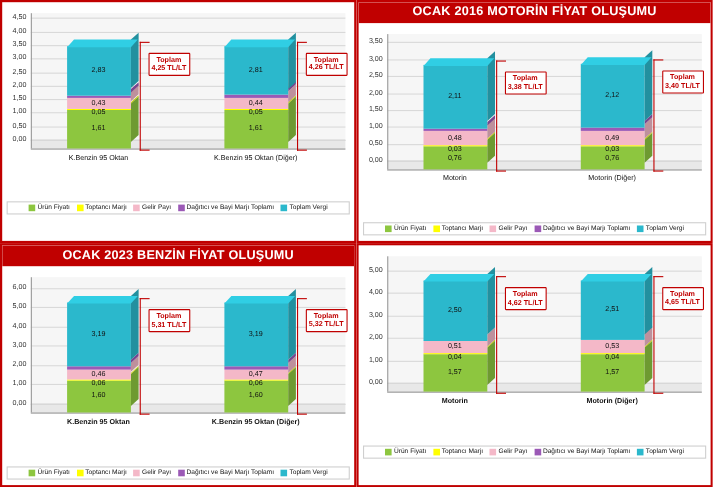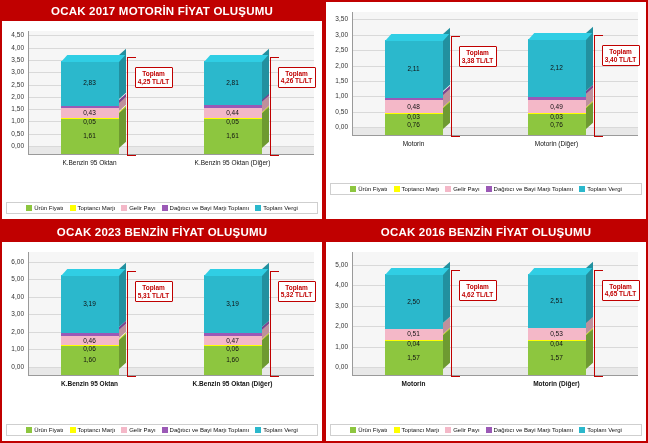--- a/index.html
+++ b/index.html
@@ -29,21 +29,20 @@
   .legend{position:absolute;left:4px;right:4px;bottom:2px;display:flex;justify-content:center;
           align-items:center;gap:6px;background:#ffffff;border:1px solid #cfcfcf;padding:2px 2px;}
   .litem{display:flex;align-items:center;gap:2px;font-size:6px;color:#111;white-space:nowrap;}
   .swatch{width:6px;height:6px;display:inline-block;}
 </style>
 </head>
 <body>
 
 <div class="grid" id="grid">
     <div class="panel">
-      <div class="title">OCAK 2017 MOTORİN FİYAT OLUŞUMU</div>
       <div class="plotwrap">
         <div class="backwall" style="left: 26px; top: 10px; width: 286px; height: 115px;"></div>
         <div class="floor" style="left: 26px; top: 125px; width: 286px; height: 8px;"></div>
         <div class="gridline" style="left: 26px; width: 286px; top: 125px;"></div>
         <div class="ylab" style="left: 2px; top: 121px;">0,00</div>
         <div class="gridline" style="left: 26px; width: 286px; top: 112.7px;"></div>
         <div class="ylab" style="left: 2px; top: 108.7px;">0,50</div>
         <div class="gridline" style="left: 26px; width: 286px; top: 100.4px;"></div>
         <div class="ylab" style="left: 2px; top: 96.4px;">1,00</div>
         <div class="gridline" style="left: 26px; width: 286px; top: 88.1px;"></div>
@@ -122,20 +121,21 @@
             <span>Dağıtıcı ve Bayi Marjı Toplamı</span>
           </div>
           <div class="litem">
             <span class="swatch" style="background: rgb(43, 184, 204);"></span>
             <span>Toplam Vergi</span>
           </div>
         </div>
       </div>
     </div>
     <div class="panel">
+      <div class="title">OCAK 2016 MOTORİN FİYAT OLUŞUMU</div>
       <div class="plotwrap">
         <div class="backwall" style="left: 26px; top: 10px; width: 286px; height: 115px;"></div>
         <div class="floor" style="left: 26px; top: 125px; width: 286px; height: 8px;"></div>
         <div class="gridline" style="left: 26px; width: 286px; top: 125px;"></div>
         <div class="ylab" style="left: 2px; top: 121px;">0,00</div>
         <div class="gridline" style="left: 26px; width: 286px; top: 109.625px;"></div>
         <div class="ylab" style="left: 2px; top: 105.625px;">0,50</div>
         <div class="gridline" style="left: 26px; width: 286px; top: 94.25px;"></div>
         <div class="ylab" style="left: 2px; top: 90.25px;">1,00</div>
         <div class="gridline" style="left: 26px; width: 286px; top: 78.875px;"></div>
@@ -297,21 +297,20 @@
             <span>Dağıtıcı ve Bayi Marjı Toplamı</span>
           </div>
           <div class="litem">
             <span class="swatch" style="background: rgb(43, 184, 204);"></span>
             <span>Toplam Vergi</span>
           </div>
         </div>
       </div>
     </div>
     <div class="panel">
-      <div class="title">OCAK 2016 BENZİN FİYAT OLUŞUMU</div>
       <div class="plotwrap">
         <div class="backwall" style="left: 26px; top: 10px; width: 286px; height: 115px;"></div>
         <div class="floor" style="left: 26px; top: 125px; width: 286px; height: 8px;"></div>
         <div class="gridline" style="left: 26px; width: 286px; top: 125px;"></div>
         <div class="ylab" style="left: 2px; top: 121px;">0,00</div>
         <div class="gridline" style="left: 26px; width: 286px; top: 104.5px;"></div>
         <div class="ylab" style="left: 2px; top: 100.5px;">1,00</div>
         <div class="gridline" style="left: 26px; width: 286px; top: 84px;"></div>
         <div class="ylab" style="left: 2px; top: 80px;">2,00</div>
         <div class="gridline" style="left: 26px; width: 286px; top: 63.5px;"></div>

